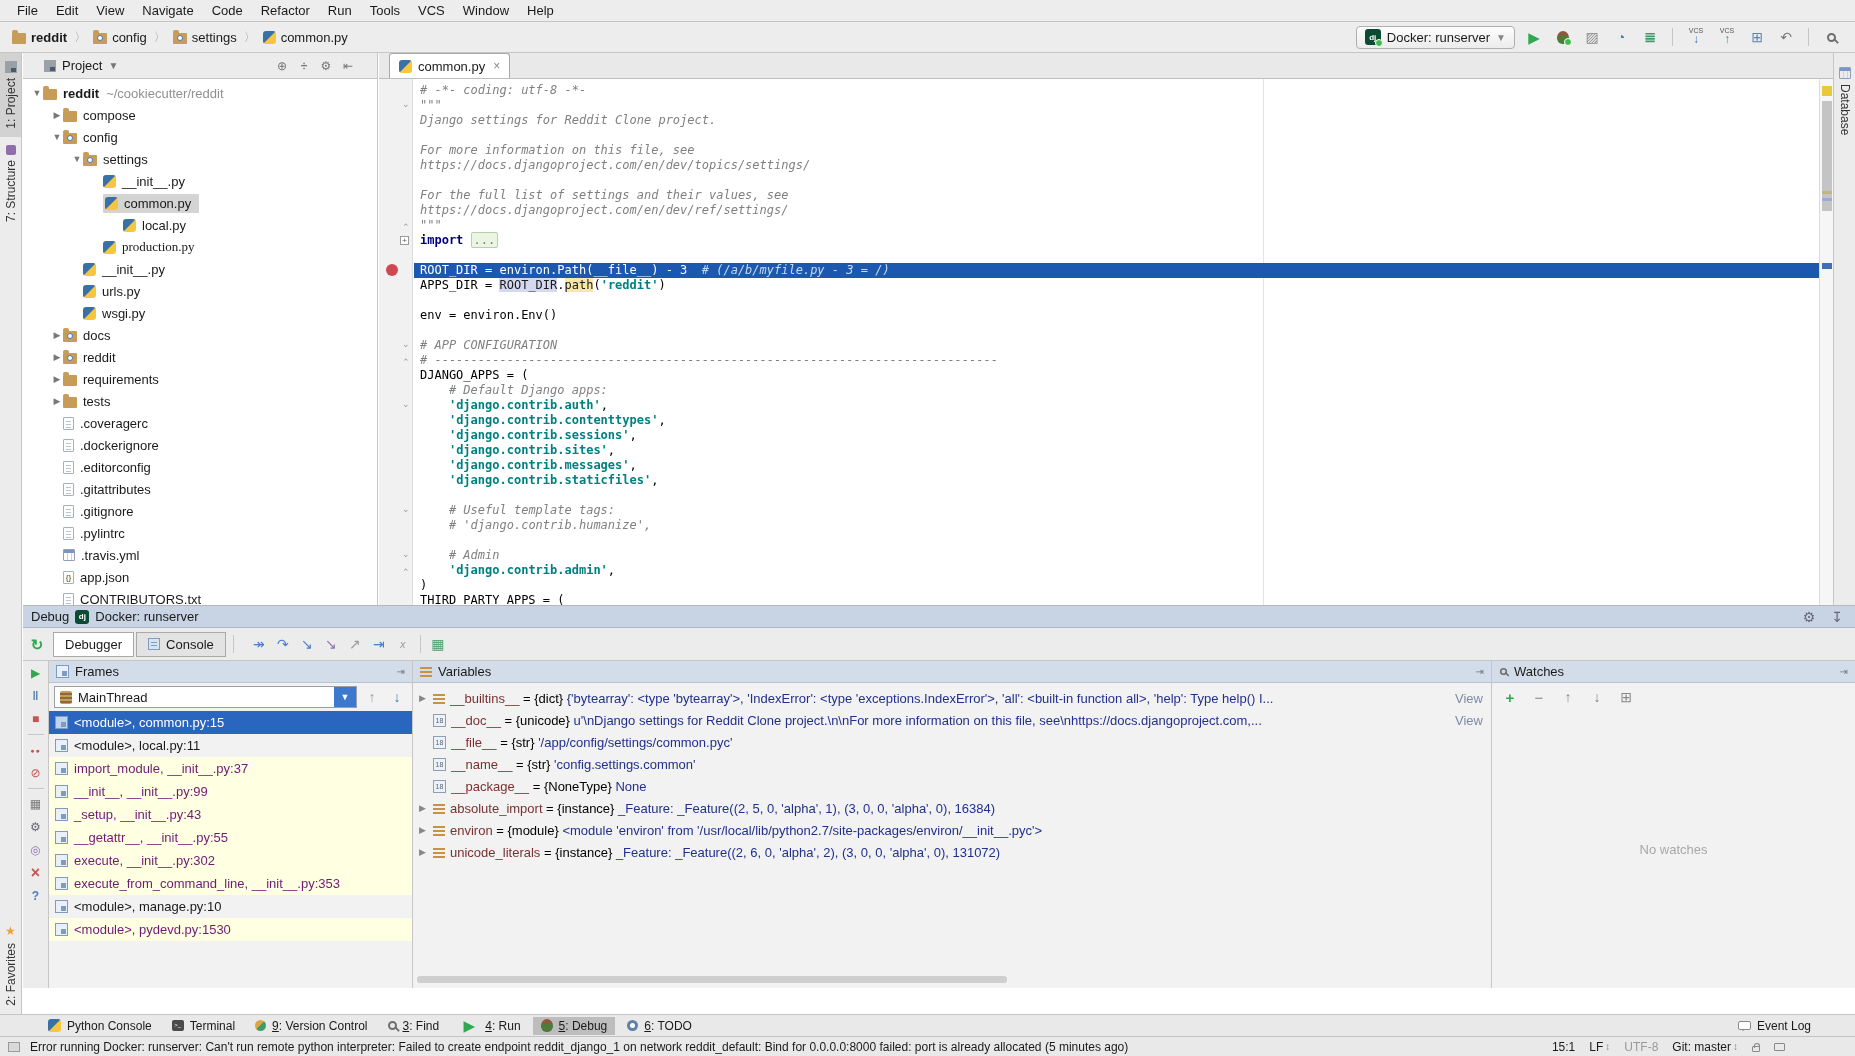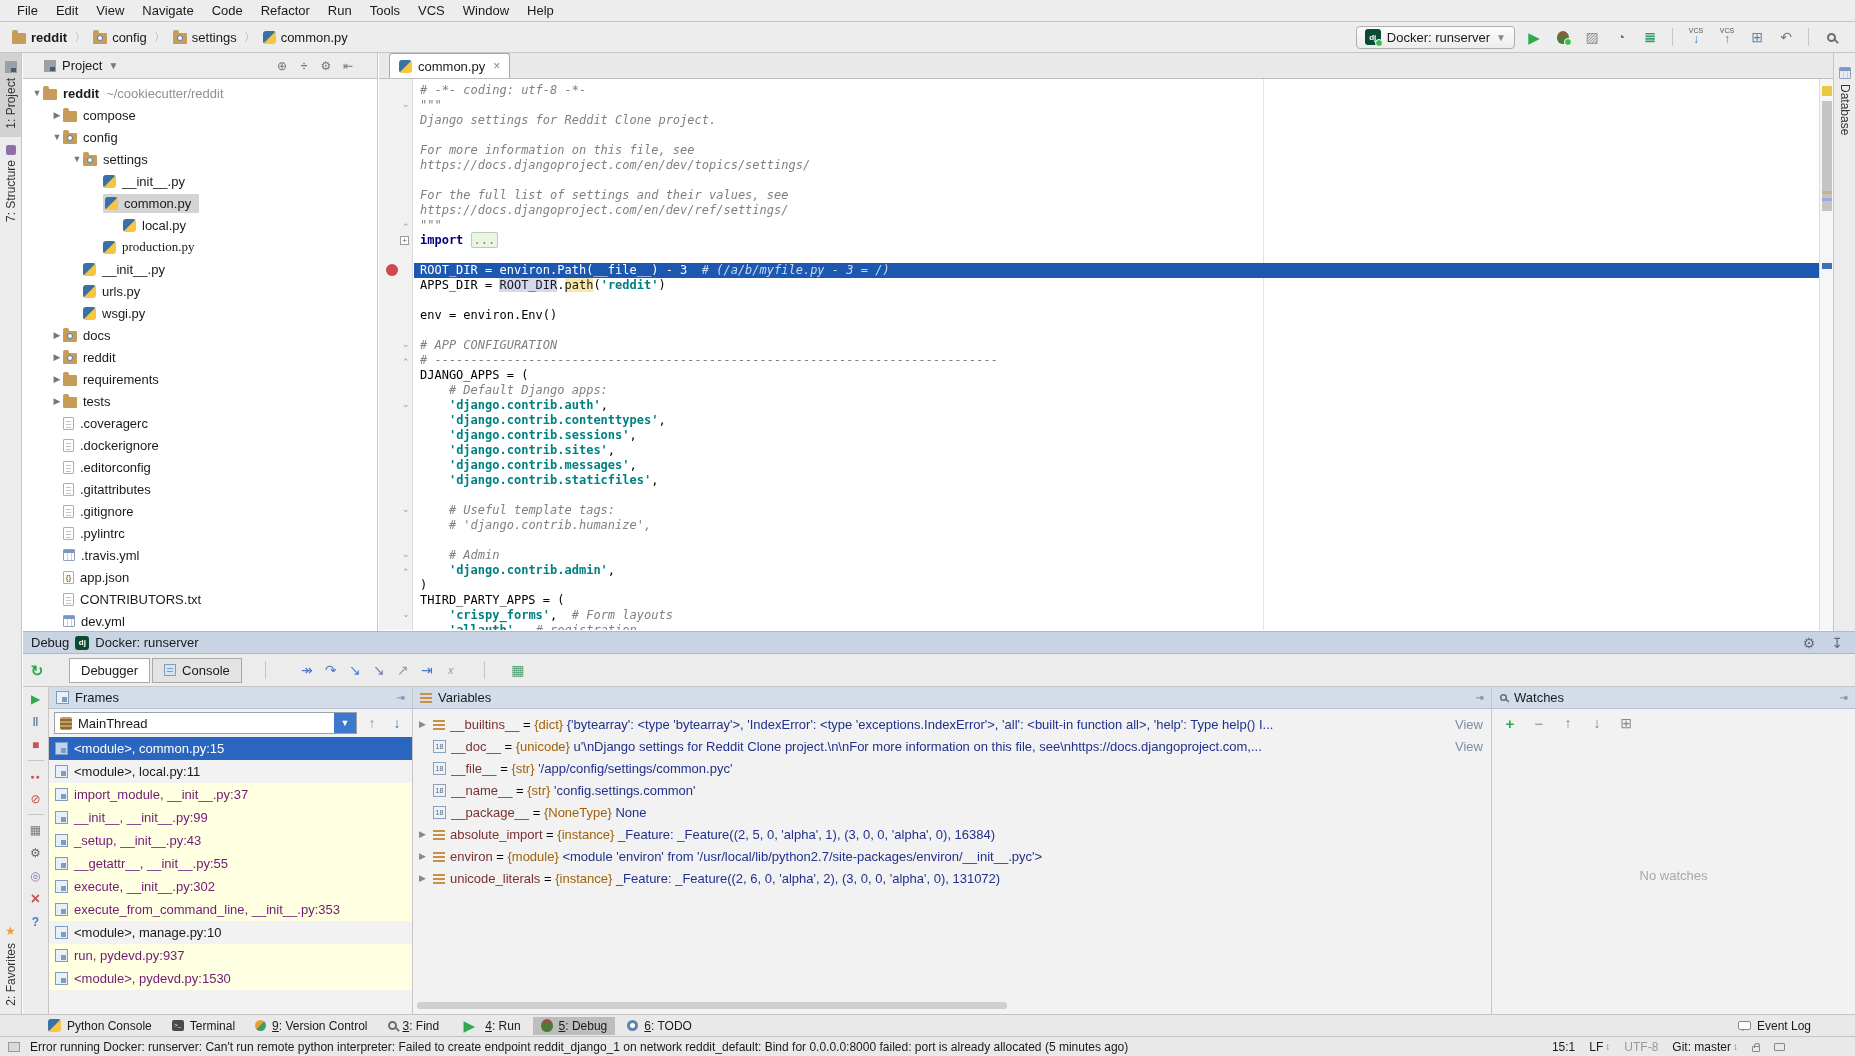--- a/index.html
+++ b/index.html
@@ -166,25 +166,25 @@
   .read{background:#D5D9F0}
   .write{background:#F7E8A9}
   .cl.exec{background:#1C57B0}
   .cl.exec .pl{color:#fff}
   .cl.exec .cm{color:#C9D9F2}
   .margin-guide{position:absolute;left:884px;top:0;bottom:0;width:1px;background:#E3E3E3}
   .emarkers{position:absolute;right:0;top:0;bottom:0;width:14px;background:#F6F6F6;border-left:1px solid #DCDCDC}
   .em{position:absolute;left:2px;width:10px}
 
   
-  .debug-panel{position:absolute;left:23px;top:631px;width:1832px;height:383px;background:#F2F2F2;border-top:1px solid #B8B8B8}
+  .debug-panel{position:absolute;left:23px;top:605px;width:1832px;height:383px;background:#F2F2F2;border-top:1px solid #B8B8B8}
   .dbg-title{height:22px;background:#C8D4E4;border-bottom:1px solid #AAB8CC;display:flex;align-items:center;gap:6px;padding:0 8px}
   .dbg-title .dj{width:14px;height:14px}
   .dbg-title .right{margin-left:auto;display:flex;gap:8px}
-  .dbg-toolrow{height:33px;background:#ECECEC;border-bottom:1px solid #C6C6C6;display:flex;align-items:center;padding-left:4px;gap:20px}
+  .dbg-toolrow{height:33px;background:#ECECEC;border-bottom:1px solid #C6C6C6;display:flex;align-items:center;padding-left:4px;gap:4px}
   .dtab{display:inline-flex;align-items:center;gap:6px;padding:4px 11px;border:1px solid #A9A9A9;background:#E3E3E3;cursor:default}
   .dtab.active{background:#fff}
   .steppers{display:flex;align-items:center;gap:4px;margin-left:8px}
   .dbg-body{display:flex;height:327px}
   .dbg-leftcol{width:26px;background:#ECECEC;border-right:1px solid #C6C6C6;display:flex;flex-direction:column;
                align-items:center;padding-top:4px;gap:7px}
   .dbg-leftcol .tbi{width:18px;height:16px;font-size:12px}
   .lc-sep{width:16px;height:1px;background:#C6C6C6}
   .dpanel{display:flex;flex-direction:column;min-width:0;position:relative}
   .dpanel.frames{width:364px;border-right:1px solid #C6C6C6}
@@ -197,21 +197,21 @@
   .framelist{overflow:hidden}
   .frow{height:23px;display:flex;align-items:center;gap:6px;padding-left:6px;white-space:nowrap;cursor:default}
   .frow.selected{background:#2A65C0;color:#fff}
   .frow.library{background:#FFFFE1;color:#701a75}
   .frow.selected .frame-ic{background:#BFD2EE}
   .varlist{padding-top:4px;overflow:hidden}
   .vrow{height:22px;display:flex;align-items:center;gap:5px;padding:0 4px 0 4px;white-space:nowrap;cursor:default}
   .vrow .exp{width:11px;color:#888;font-size:9px;text-align:center;flex:none}
   .vtext{min-width:0;overflow:hidden;flex:1}
   .vname{color:#7A3030}
-  .vtype{color:#a16207}
+  .vtype{color:#000000}
   .vval{color:#21308C}
   .vview{flex:none;color:#7D8CA5;padding-right:4px}
   .watch-tools{display:flex;align-items:center;gap:9px;padding:4px 8px;flex:none}
   .watch-empty{flex:1;display:flex;align-items:center;justify-content:center;color:#A8A8A8}
   .hscroll{position:absolute;left:4px;bottom:5px;width:590px;height:7px;background:#CFCFCF;border-radius:3px}
 
   
   .toolwin-bar{position:absolute;left:0;top:1014px;width:100%;height:22px;background:#E9E9E9;border-top:1px solid #C4C4C4;
                display:flex;align-items:center;font-size:12px}
   .tw-left{display:flex;align-items:center;gap:4px;padding-left:40px}
@@ -685,24 +685,20 @@
             <div class="frow library">
               <span class="frame-ic"></span>
               <span>execute_from_command_line, __init__.py:353</span>
             </div>
             <div class="frow normal">
               <span class="frame-ic"></span>
               <span>&lt;module&gt;, manage.py:10</span>
             </div>
             <div class="frow library">
               <span class="frame-ic"></span>
-              <span>run, pydevd.py:937</span>
-            </div>
-            <div class="frow library">
-              <span class="frame-ic"></span>
               <span>&lt;module&gt;, pydevd.py:1530</span>
             </div>
           </div>
       </div>
 
       <div class="dpanel vars">
         <div class="dphead">
           <span class="vic-bars"></span>
           <span>Variables</span>
           <span class="panel-opt"></span>

